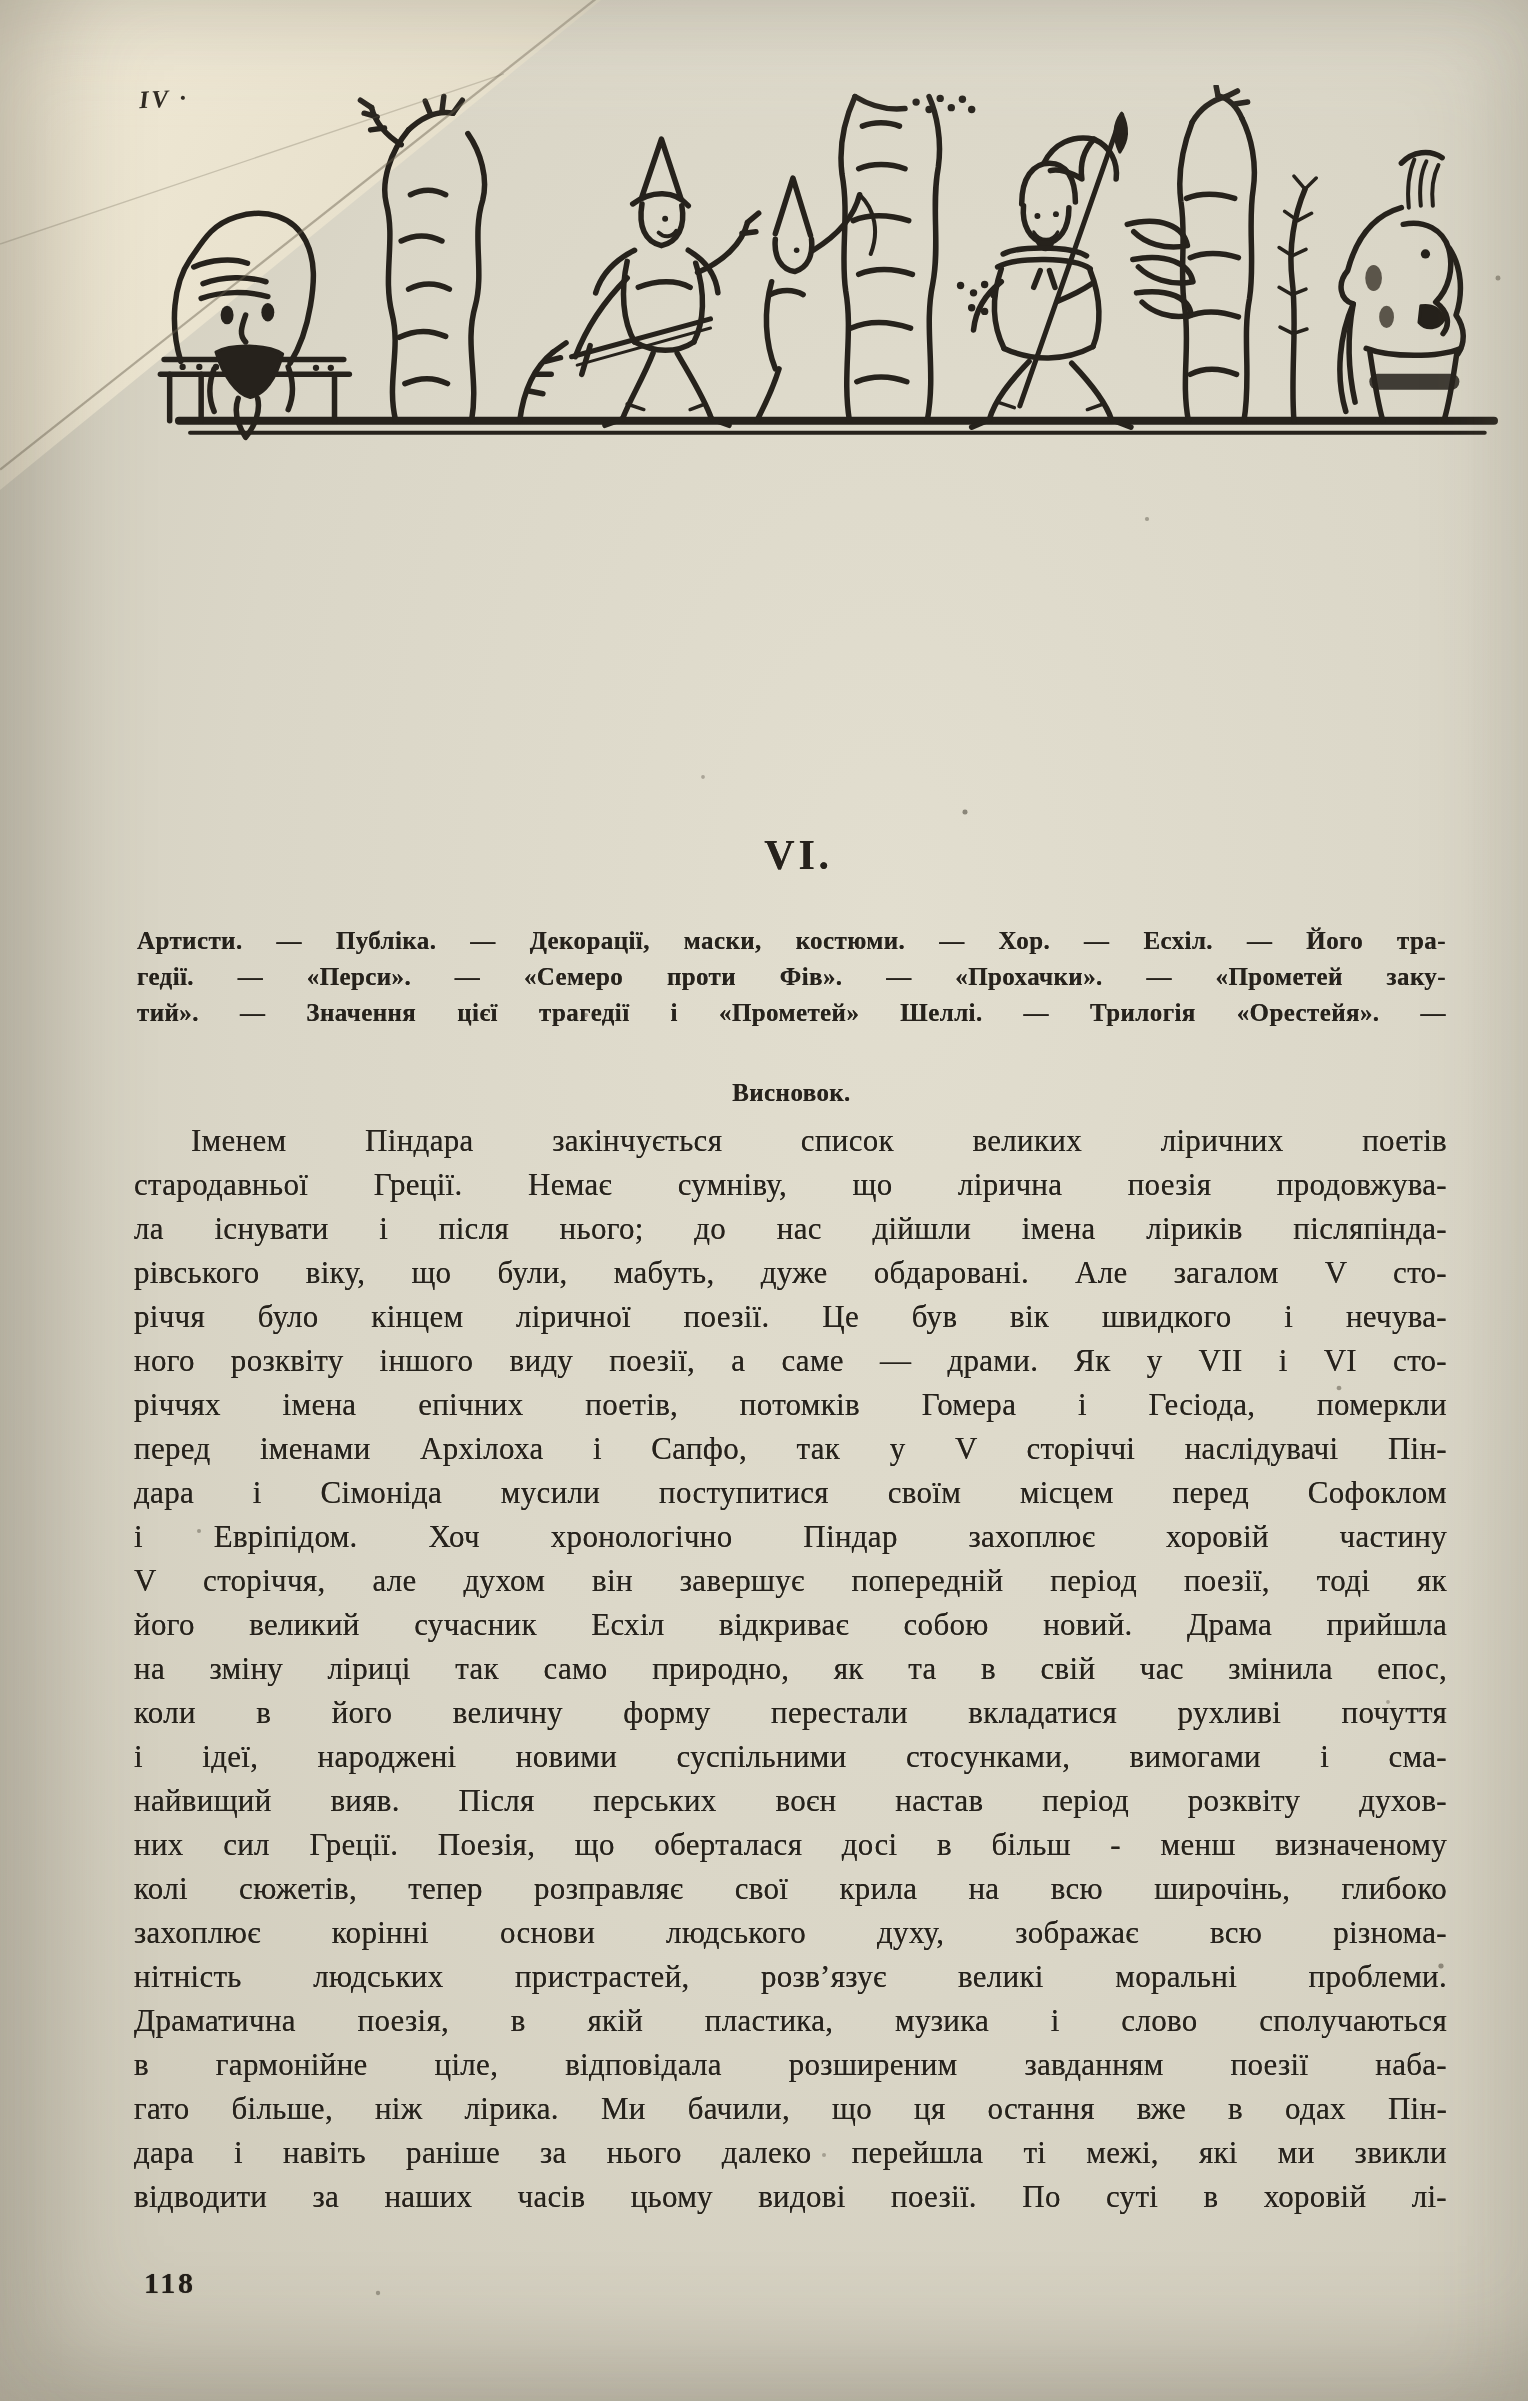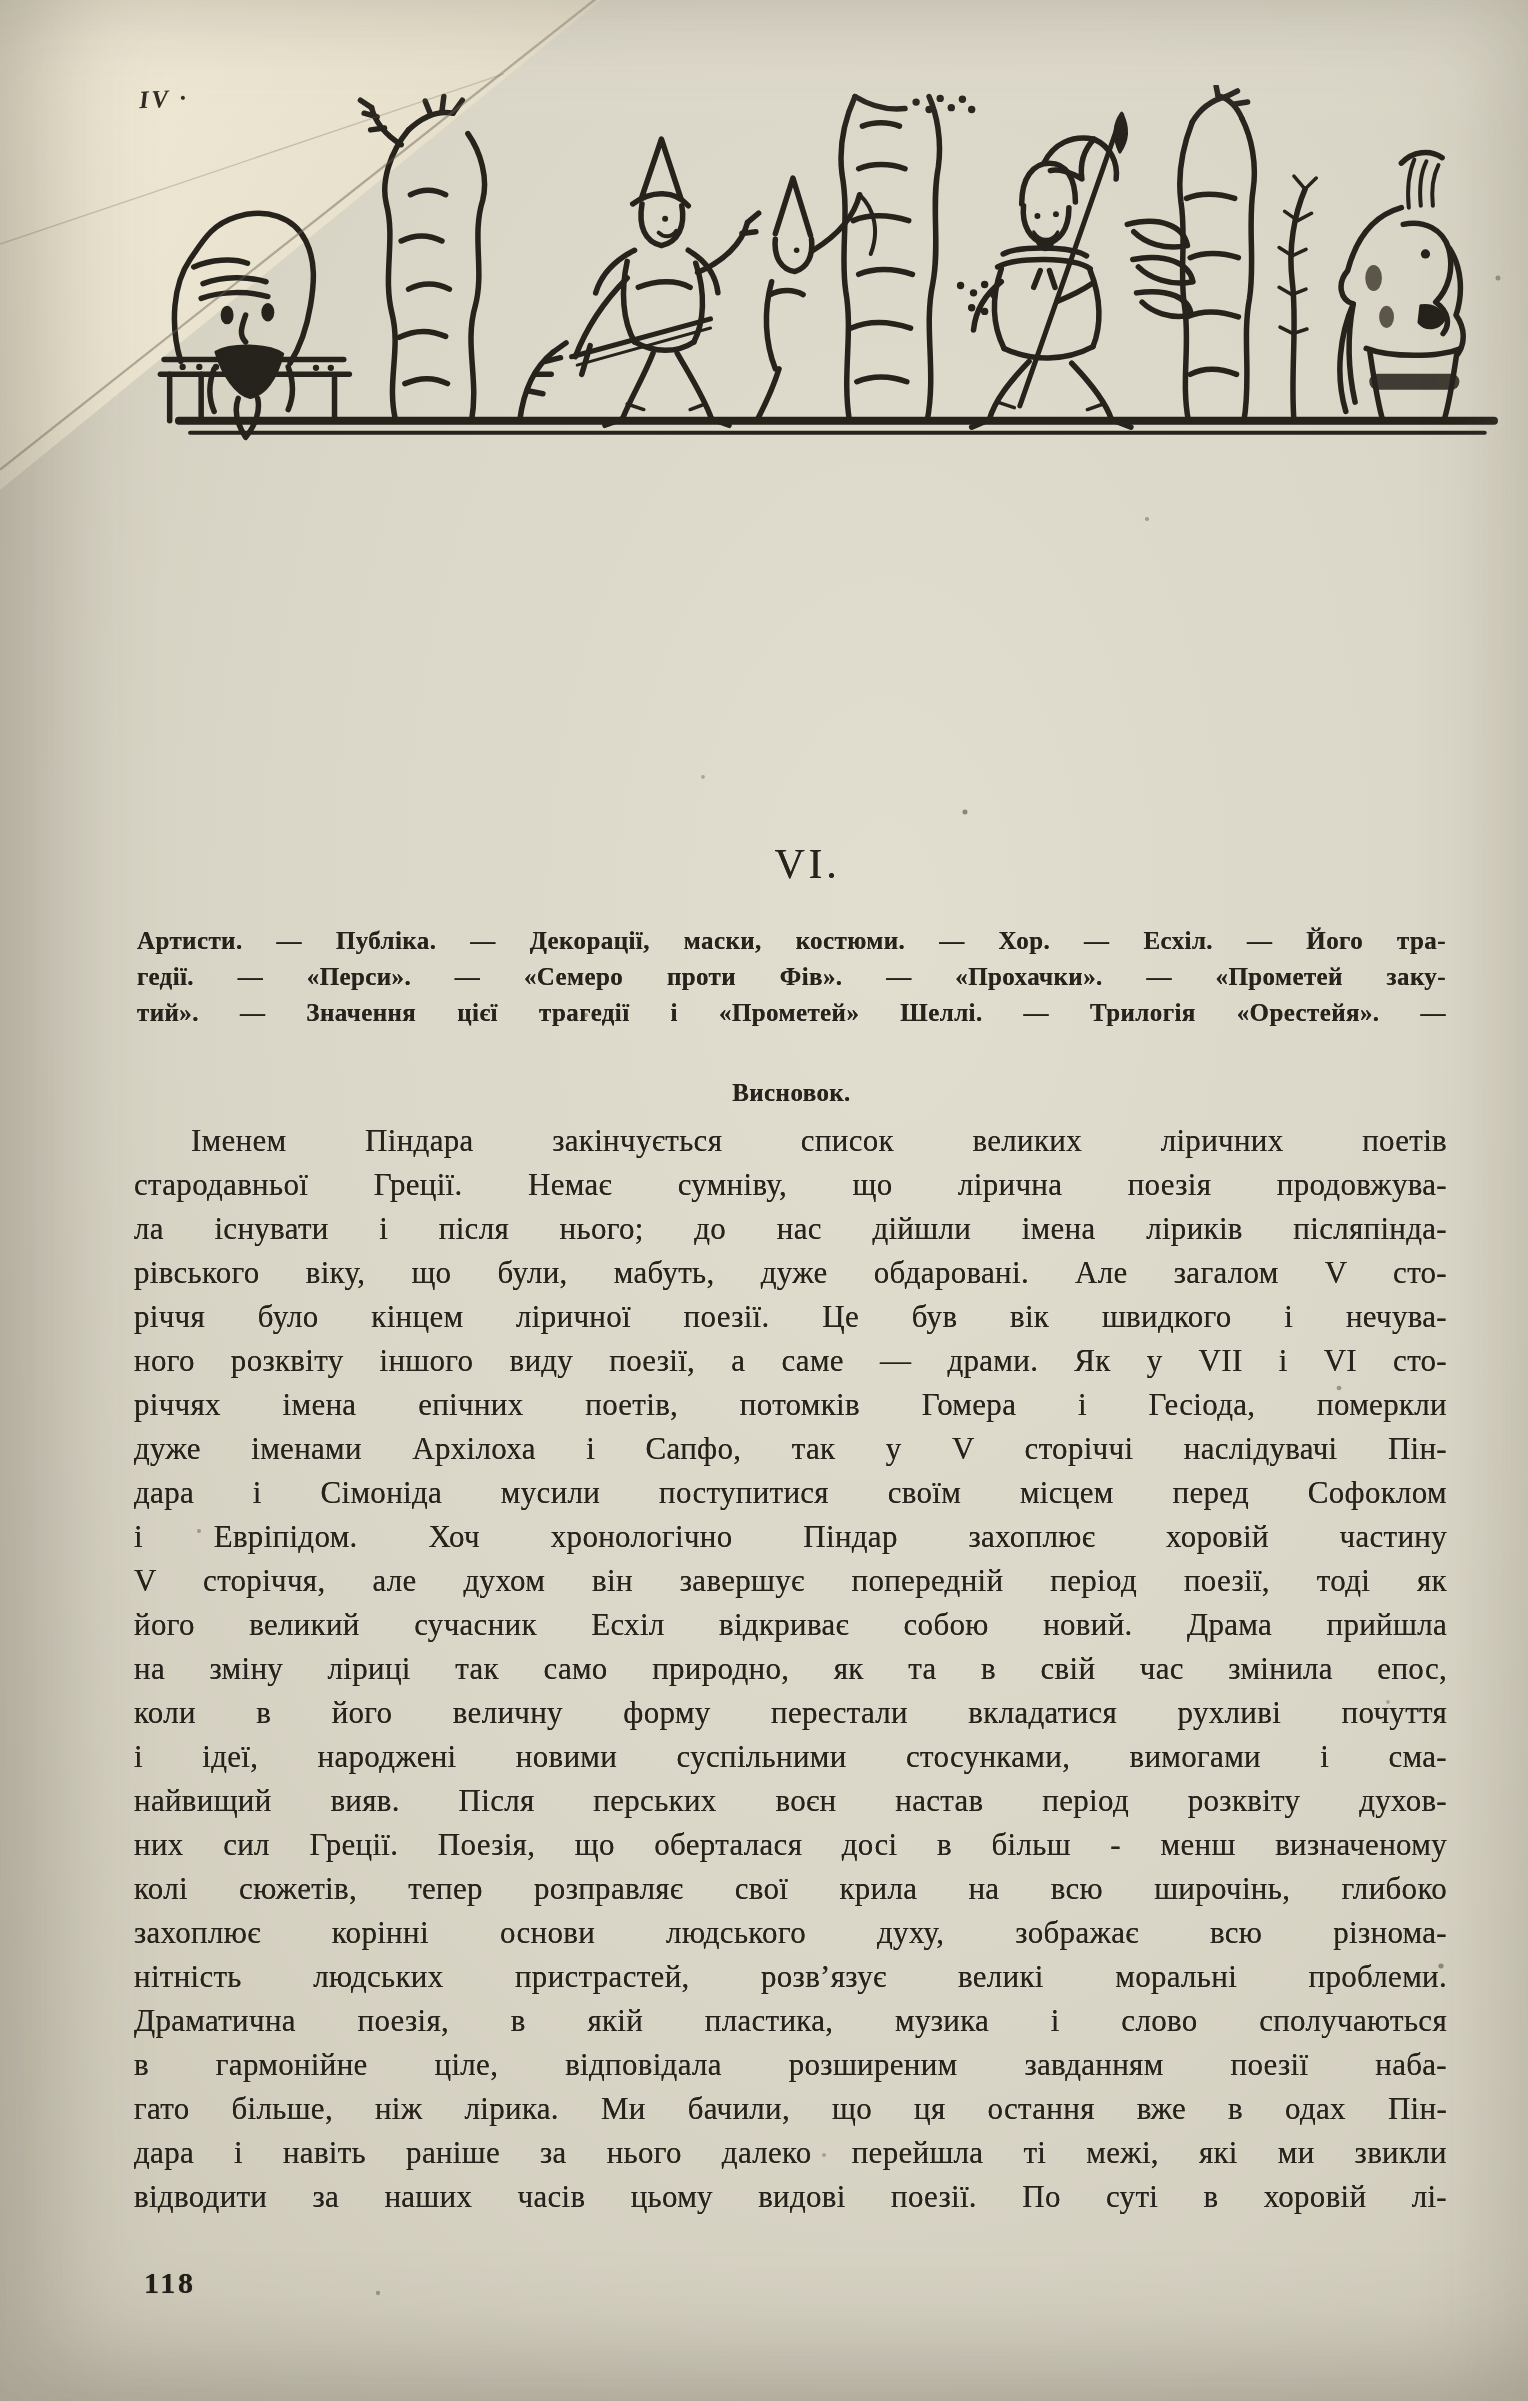--- a/index.html
+++ b/index.html
@@ -19,22 +19,22 @@
     background:linear-gradient(118deg,#efe8d4 10%,#e8e1cd 55%,#ded8c4 90%);
   }
   .creases{position:absolute;left:0;top:0;z-index:3;pointer-events:none;}
   .sig{
     position:absolute;left:139px;top:85px;z-index:4;
     font-size:25px;font-weight:700;font-style:italic;letter-spacing:2.8px;color:#2a251e;
     transform:rotate(-3deg);
   }
   .illustration{position:absolute;left:153px;top:85px;width:1366px;height:362px;z-index:2;}
   .chapter{
-    position:absolute;left:134px;top:823px;width:1313px;margin:17px;z-index:4;
-    text-align:center;font-size:42px;font-weight:400;letter-spacing:3.7px;
+    position:absolute;left:134px;top:823px;width:1313px;margin:8px;z-index:4;
+    text-align:center;font-size:42px;font-weight:700;letter-spacing:3.7px;
     text-shadow:0 0 0.6px rgba(38,34,28,.8);
   }
   .summary{
     position:absolute;left:137px;top:923px;width:1309px;z-index:4;
     font-size:25px;font-weight:700;line-height:36px;letter-spacing:0.4px;
     text-shadow:0 0 0.5px rgba(38,34,28,.75);
   }
   .s-line{text-align:justify;text-align-last:justify;height:36px;overflow:visible;}
   .s-center{text-align:center;text-align-last:center;margin-top:44px;}
   .bodytext{
@@ -272,21 +272,21 @@
 
   <div class="bodytext">
     <div class="b-line indent">Іменем Піндара закінчується список великих ліричних поетів</div>
     <div>
         <div class="b-line">стародавньої Греції. Немає сумніву, що лірична поезія продовжува-</div>
         <div class="b-line">ла існувати і після нього; до нас дійшли імена ліриків післяпінда-</div>
         <div class="b-line">рівського віку, що були, мабуть, дуже обдаровані. Але загалом V сто-</div>
         <div class="b-line">річчя було кінцем ліричної поезії. Це був вік швидкого і нечува-</div>
         <div class="b-line">ного розквіту іншого виду поезії, а саме — драми. Як у VII і VI сто-</div>
         <div class="b-line">річчях імена епічних поетів, потомків Гомера і Гесіода, померкли</div>
-        <div class="b-line">дуже іменами Архілоха і Сапфо, так у V сторіччі наслідувачі Пін-</div>
+        <div class="b-line">перед іменами Архілоха і Сапфо, так у V сторіччі наслідувачі Пін-</div>
         <div class="b-line">дара і Сімоніда мусили поступитися своїм місцем перед Софоклом</div>
         <div class="b-line">і Евріпідом. Хоч хронологічно Піндар захоплює хоровій частину</div>
         <div class="b-line">V сторіччя, але духом він завершує попередній період поезії, тоді як</div>
         <div class="b-line">його великий сучасник Есхіл відкриває собою новий. Драма прийшла</div>
         <div class="b-line">на зміну ліриці так само природно, як та в свій час змінила епос,</div>
         <div class="b-line">коли в його величну форму перестали вкладатися рухливі почуття</div>
         <div class="b-line">і ідеї, народжені новими суспільними стосунками, вимогами і сма-</div>
         <div class="b-line">найвищий вияв. Після перських воєн настав період розквіту духов-</div>
         <div class="b-line">них сил Греції. Поезія, що оберталася досі в більш - менш визначеному</div>
         <div class="b-line">колі сюжетів, тепер розправляє свої крила на всю широчінь, глибоко</div>

